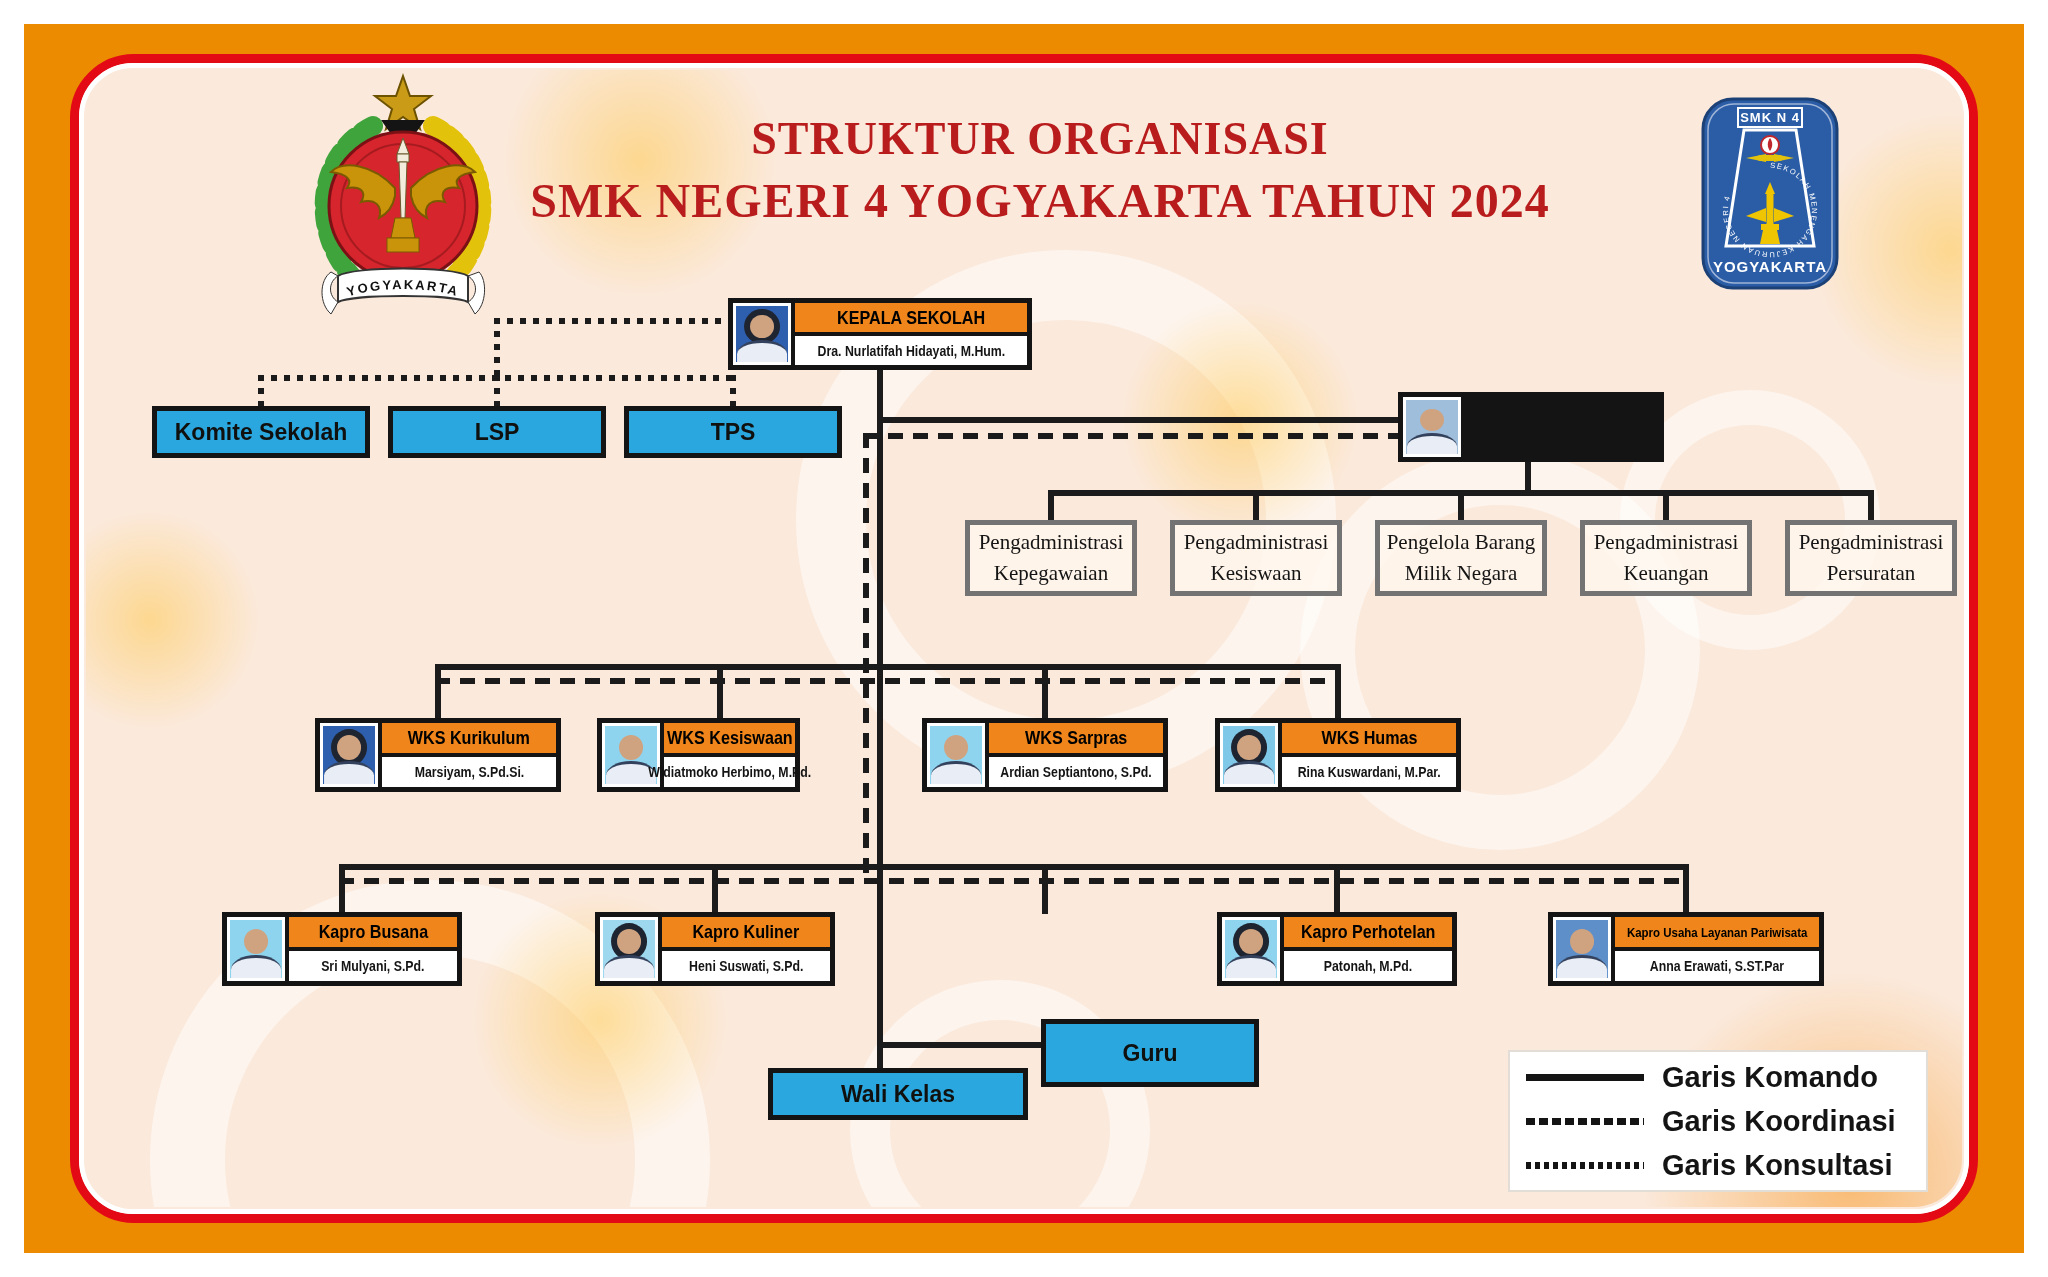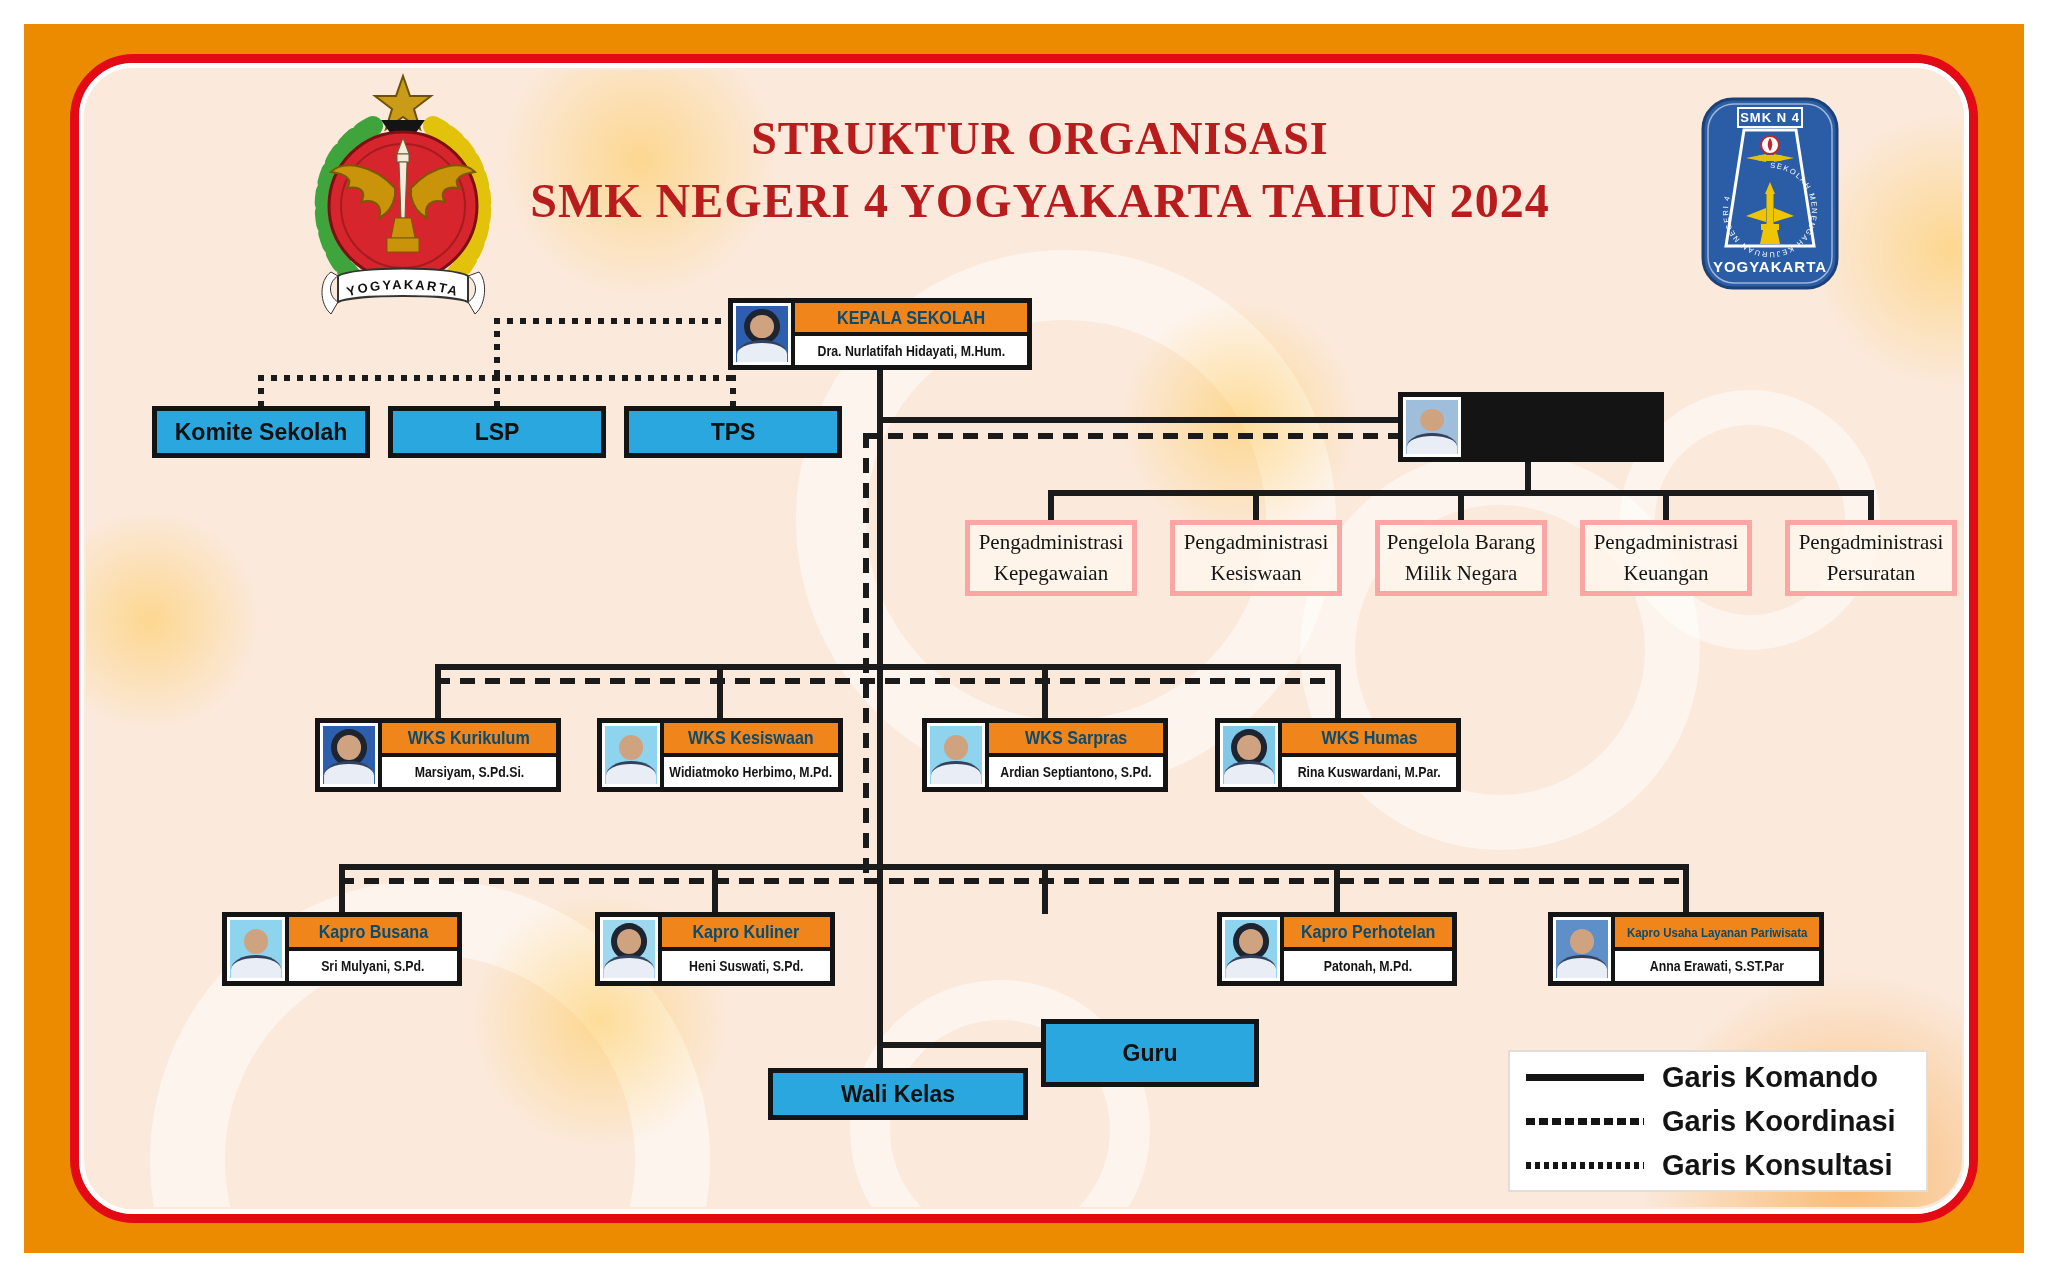--- a/index.html
+++ b/index.html
@@ -33,31 +33,31 @@
 
   
   .pbox{position:absolute;display:flex;gap:4px;padding:5px;background:#141414;z-index:2}
   .photo{width:58px;flex:0 0 58px;border:3px solid #fff;position:relative;overflow:hidden}
   .photo::before{content:"";position:absolute;left:50%;top:16%;width:46%;height:42%;transform:translateX(-50%);
                  background:#cfa380;border-radius:50%}
   .photo.hijab::before{box-shadow:0 0 0 6px #1e2430}
   .photo::after{content:"";position:absolute;left:50%;bottom:-10%;width:96%;height:44%;transform:translateX(-50%);
                 background:#e9eef6;border-radius:50% 50% 0 0;border-top:3px solid #33415c}
   .col{flex:1;display:flex;flex-direction:column;gap:4px;min-width:0}
-  .ptitle{flex:1;background:var(--box_header_orange,#F0861B);display:flex;align-items:center;justify-content:center;font-weight:bold;color:#0c4a6e}
+  .ptitle{flex:1;background:var(--box_header_orange,#F0861B);display:flex;align-items:center;justify-content:center;font-weight:bold;color:#000000}
   .pname{flex:1;background:#fff;display:flex;align-items:center;justify-content:center;font-weight:bold;color:#141414}
   .fit{display:inline-block;white-space:nowrap;transform:scaleX(.85)}
   .ptitle .fit{font-size:19px}
   .ptitle.tsm .fit{font-size:15px}
   .ptitle.txs .fit{font-size:13.5px}
   .pname .fit{font-size:14.5px}
 
   .bluebox{position:absolute;background:var(--box_blue,#2AA7DF);border:5px solid #141414;display:flex;align-items:center;justify-content:center;
            font-weight:bold;font-size:23px;color:#10100f;z-index:2}
-  .adminbox{position:absolute;background:rgba(255,247,238,.78);border:5px solid #fca5a5;display:flex;flex-direction:column;align-items:center;
+  .adminbox{position:absolute;background:rgba(255,247,238,.78);border:5px solid #737373;display:flex;flex-direction:column;align-items:center;
             justify-content:center;font-family:"Liberation Serif",serif;font-size:21px;line-height:1.5;text-align:right;color:#141414;z-index:2}
 
   .legend{position:absolute;left:1508px;top:1050px;width:420px;height:142px;background:#fff;border:2px solid #e2ddd6;
           display:flex;flex-direction:column;justify-content:center;gap:11px;padding:12px 16px;z-index:2}
   .lrow{display:flex;align-items:center;gap:18px}
   .lsample{width:118px;height:7px;flex:0 0 118px}
   .lsample.solid{background:#141414}
   .lsample.dash{background:repeating-linear-gradient(to right,#141414 0 9px,transparent 9px 13px)}
   .lsample.dot{background:repeating-linear-gradient(to right,#141414 0 5px,transparent 5px 9px)}
   .llabel{font-weight:bold;font-size:29px;color:#141414;white-space:nowrap}
@@ -222,21 +222,21 @@
     <div class="photo hijab" style="background: rgb(46, 95, 174);"></div>
     <div class="col">
       <div class="ptitle">
           <span class="fit">WKS Kurikulum</span>
         </div>
       <div class="pname">
           <span class="fit">Marsiyam, S.Pd.Si.</span>
         </div>
     </div>
   </div>
-  <div class="pbox" style="left:597px;top:718px;width:246px;height:74px">
+  <div class="pbox" style="left:597px;top:718px;width:203px;height:74px">
     <div class="photo" style="background: rgb(143, 212, 238);"></div>
     <div class="col">
       <div class="ptitle">
           <span class="fit">WKS Kesiswaan</span>
         </div>
       <div class="pname">
           <span class="fit">Widiatmoko Herbimo, M.Pd.</span>
         </div>
     </div>
   </div>

